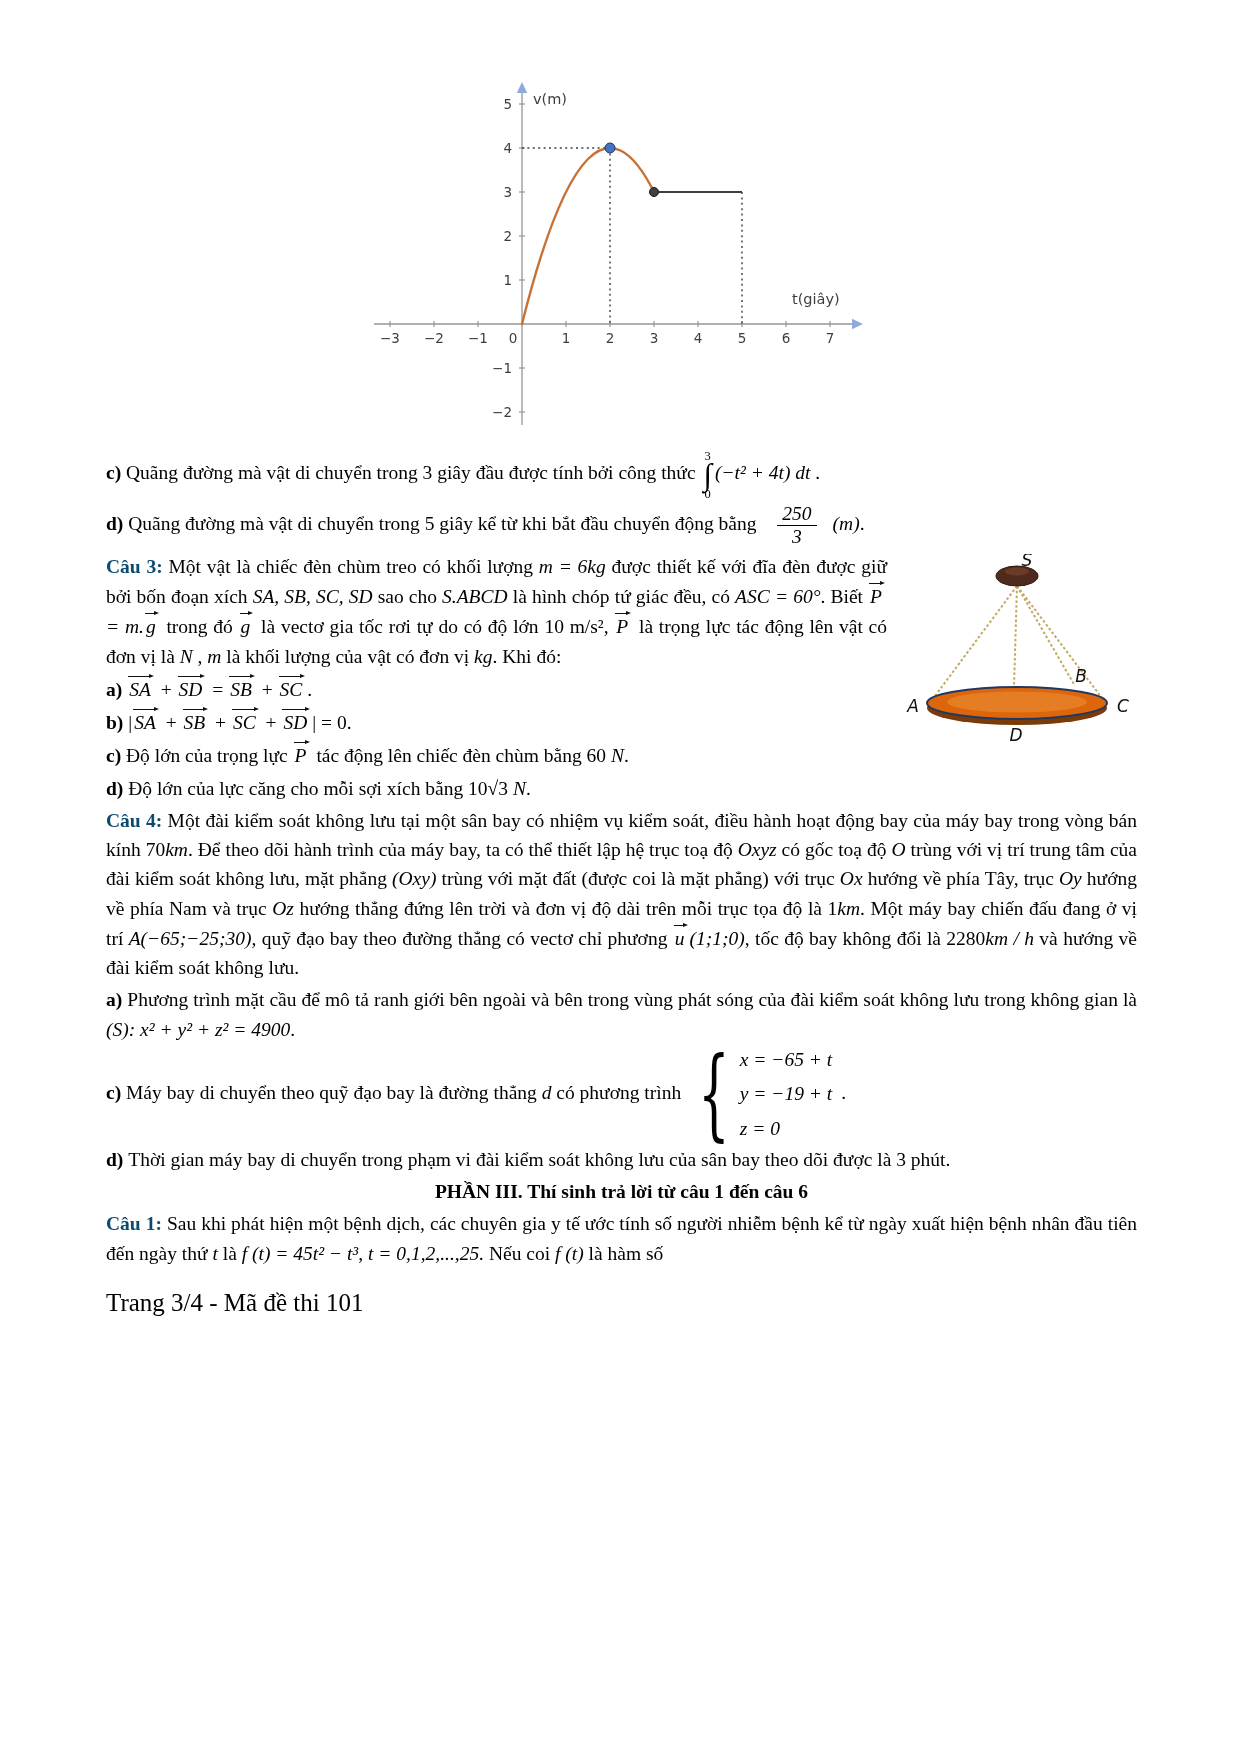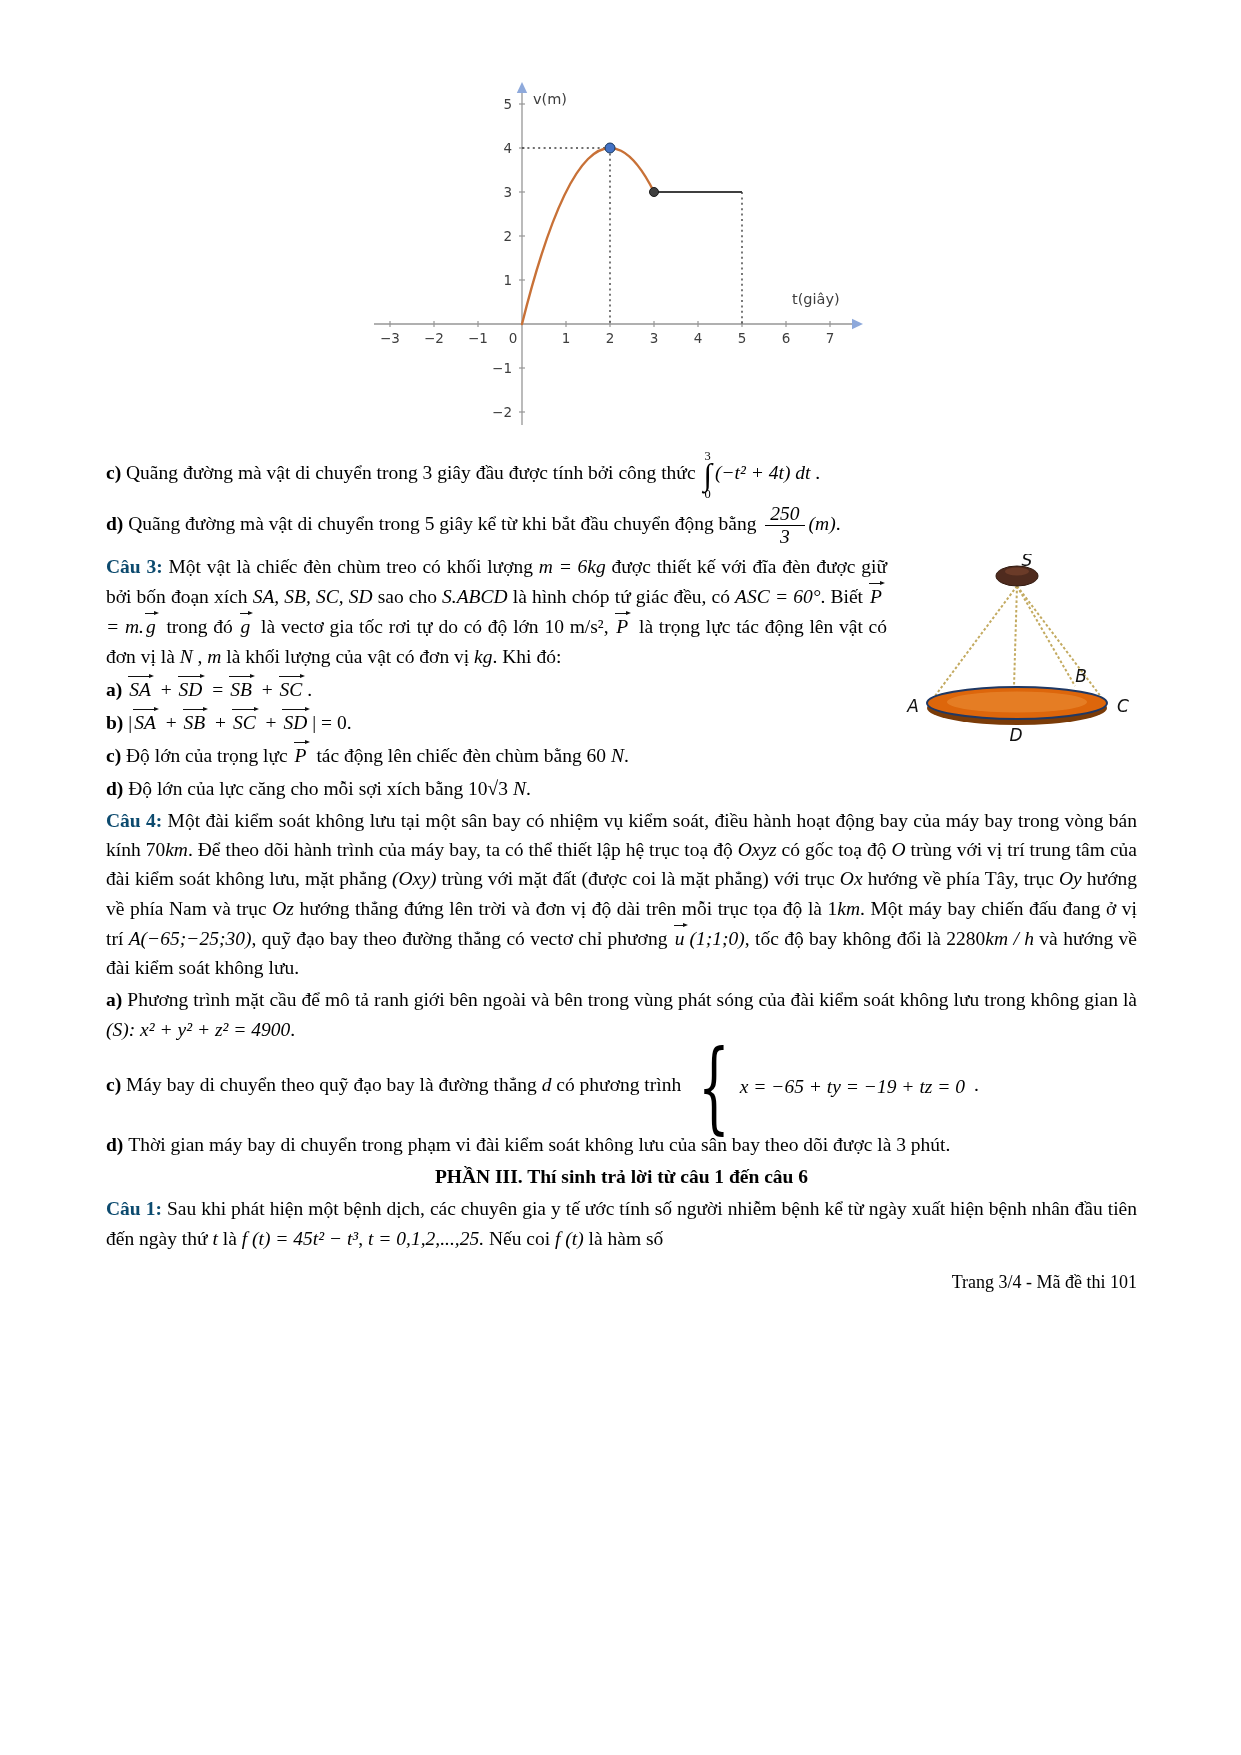--- a/index.html
+++ b/index.html
@@ -15,37 +15,37 @@
   .b{font-weight:bold;}
   .bb{font-weight:bold;color:#0c4a6e;}
   .i{font-style:italic;}
   
   .vec{display:inline-block;position:relative;font-style:italic;padding:5px 4px 0 1px;line-height:1.1;margin:0 1px;}
   .vec::before{content:"";position:absolute;left:0;right:5px;top:2px;border-top:1.3px solid #111;}
   .vec::after{content:"";position:absolute;right:-1px;top:-0.4px;width:0;height:0;
     border:2.4px solid transparent;border-left:5.5px solid #111;}
   
   .frac{display:inline-flex;flex-direction:column;align-items:center;vertical-align:middle;
-    margin:0 4px;line-height:1.15;font-style:italic;}
+    margin:0 16px;line-height:1.15;font-style:italic;}
   .frac .fnum{padding:0 5px;border-bottom:1.3px solid #000;}
   .frac .fden{padding:0 5px;}
   
   .integral{display:inline-flex;flex-direction:column;align-items:center;vertical-align:middle;margin:0 3px;}
   .integral .ilim{font-size:12.5px;line-height:1;}
   .integral .isym{font-size:31px;line-height:.8;}
   
   .cases{display:inline-flex;align-items:center;vertical-align:middle;margin:0 4px;}
   .cases .brace{display:inline-block;font-size:100px;line-height:.8;transform:scaleX(.5);
     margin:0 -6px 0 -8px;font-weight:300;font-family:"DejaVu Serif",serif;}
-  .cases .clines{display:flex;flex-direction:row;gap:0;font-style:italic;text-align:left;}
+  .cases .clines{display:flex;flex-direction:column;gap:8px;font-style:italic;text-align:left;}
   .cases .clines span{display:block;line-height:1.35;}
   .qblock{margin:0;}
   .fig{float:right;width:238px;margin:2px 0 4px 12px;}
   .head{font-weight:bold;text-align:center;}
-  .footer{text-align:right;margin-top:16px;font-size:18px;}
+  .footer{margin-top:16px;font-size:25px;}
   .clr{clear:both;}
   svg text{font-family:"DejaVu Sans","Liberation Sans",sans-serif;}
   svg .serifTxt{font-family:"Liberation Serif","DejaVu Serif",serif;font-style:italic;}
 </style>
 </head>
 <body>
 
 <div class="page">
 
   <div class="graph-wrap">

